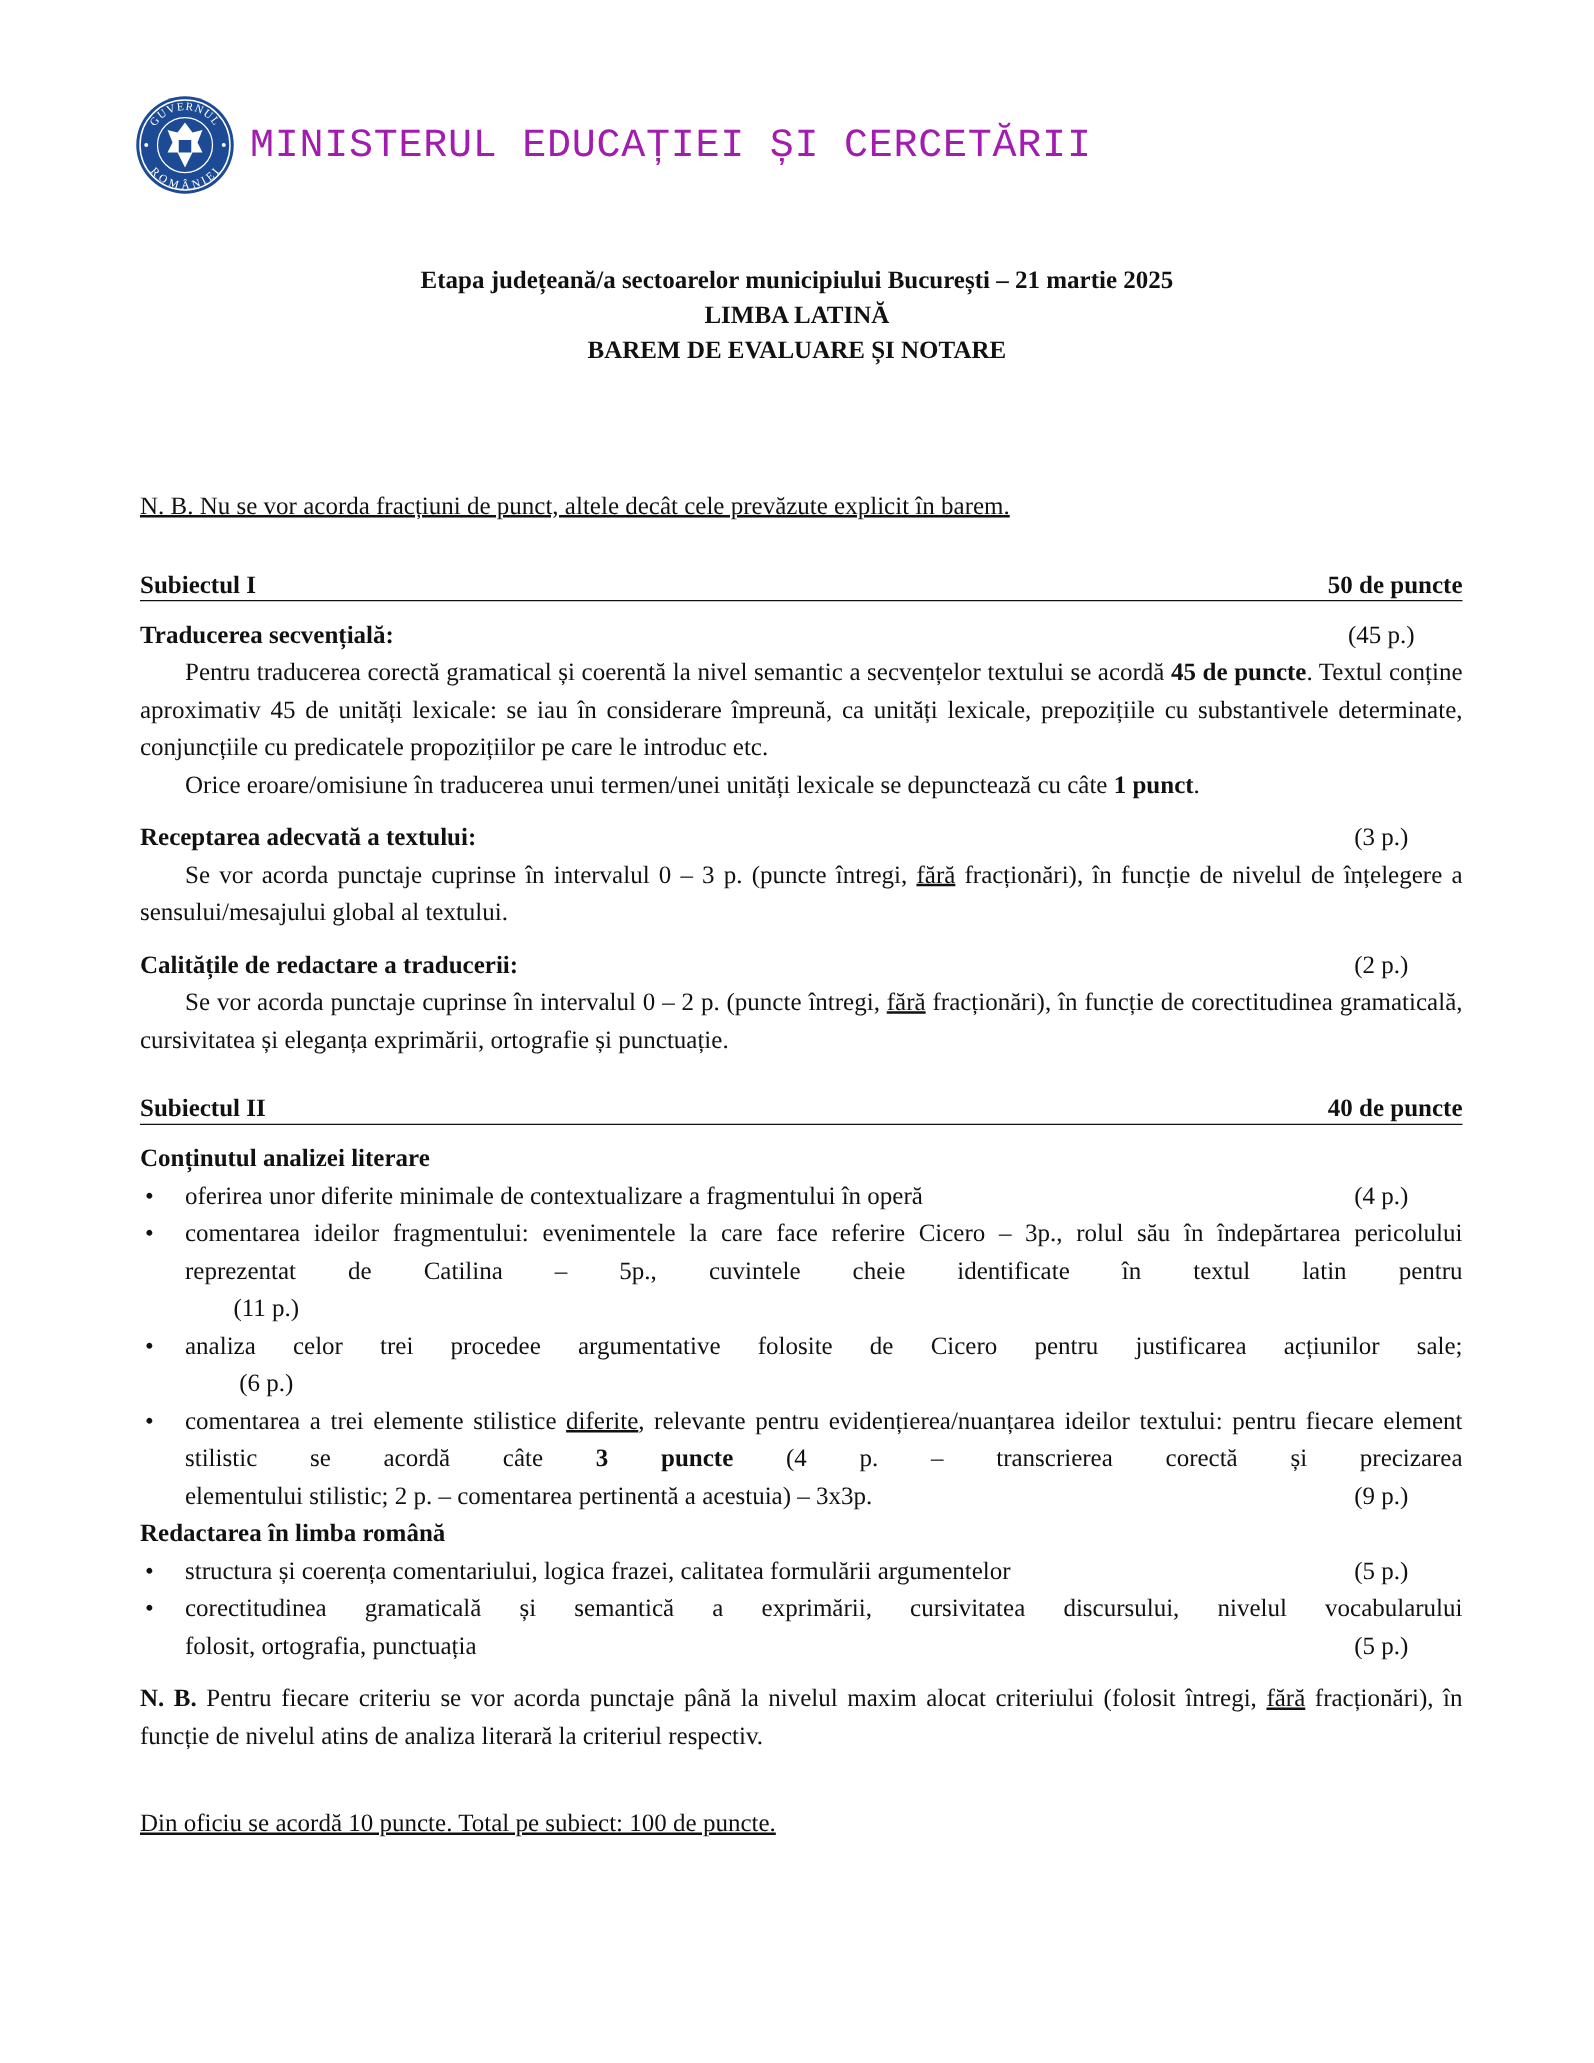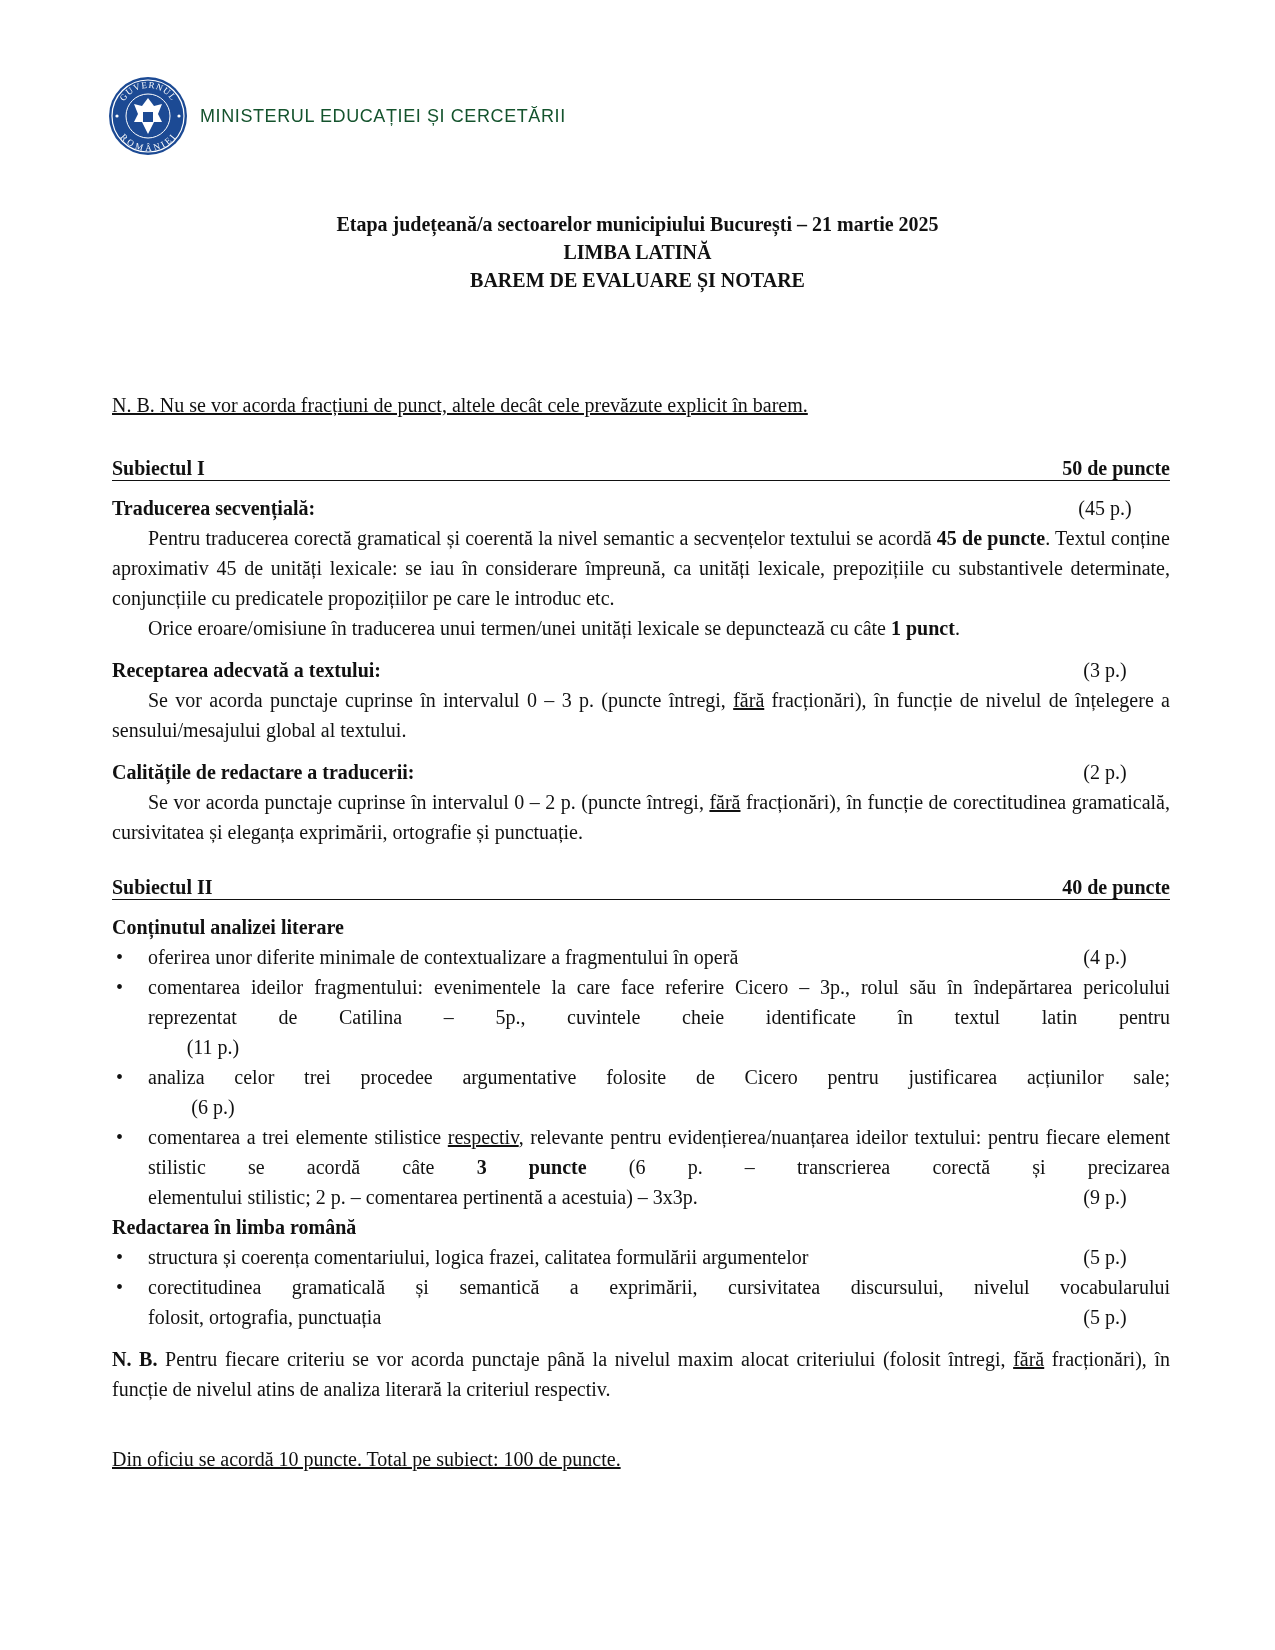--- a/index.html
+++ b/index.html
@@ -1,21 +1,21 @@
 <!DOCTYPE html>
 <html><head>
 <meta charset="utf-8">
 <style>
   * { box-sizing: border-box; margin: 0; padding: 0; }
   html, body { width: 1275px; height: 1650px; background: #ffffff; }
   body { position: relative; font-family: "Liberation Serif", "DejaVu Serif", serif; color: #111; }
 
   .header { position: absolute; left: 108px; top: 76px; height: 80px; display: flex; align-items: center; }
   .logo { width: 80px; height: 80px; }
-  .ministry { margin-left: 12px; font-family: Liberation Sans, sans-serif; font-size: 18px; color: #14532d; letter-spacing: 0.6px; }
+  .ministry { margin-left: 12px; font-family: Liberation Mono, monospace; font-size: 32px; color: #a21caf; letter-spacing: 0.6px; }
 
   .titles { position: absolute; top: 210px; left: 0; width: 1275px; text-align: center; font-weight: bold; }
   .titles div { font-size: 20px; line-height: 28px; height: 28px; }
   .titles .t1 { height: 36px; }
 
   .content { position: absolute; left: 112px; top: 390px; width: 1058px; font-size: 20px; line-height: 30px; }
   .u { text-decoration: underline; }
   .b { font-weight: bold; }
   .nb-top { height: 30px; }
   .subj { display: flex; justify-content: space-between; font-weight: bold; border-bottom: 1.5px solid #111; line-height: 24px; margin-top: 36px; }
@@ -107,21 +107,21 @@
     </li>
     <li>
       <span class="dot">•</span>
       <div style="text-align:justify;text-align-last:justify;">analiza celor trei procedee argumentative folosite de Cicero pentru justificarea acțiunilor sale;</div>
       <div class="bl-last">
           <span class="pts">(6 p.)</span>
         </div>
     </li>
     <li>
       <span class="dot">•</span>
-      <div style="text-align:justify;text-align-last:justify;"><span>comentarea a trei elemente stilistice </span><span class="u">respectiv</span><span>, relevante pentru evidențierea/nuanțarea ideilor textului: pentru fiecare element stilistic se acordă câte </span><span class="b">3 puncte</span><span> (6 p. – transcrierea corectă și precizarea</span></div>
+      <div style="text-align:justify;text-align-last:justify;"><span>comentarea a trei elemente stilistice </span><span class="u">diferite</span><span>, relevante pentru evidențierea/nuanțarea ideilor textului: pentru fiecare element stilistic se acordă câte </span><span class="b">3 puncte</span><span> (4 p. – transcrierea corectă și precizarea</span></div>
       <div class="bl-last">
           <span>elementului stilistic; 2 p. – comentarea pertinentă a acestuia) – 3x3p.</span>
           <span class="pts">(9 p.)</span>
         </div>
     </li>
   </ul>
 
   <div class="b">Redactarea în limba română</div>
   <ul class="bullets">
     <li>

